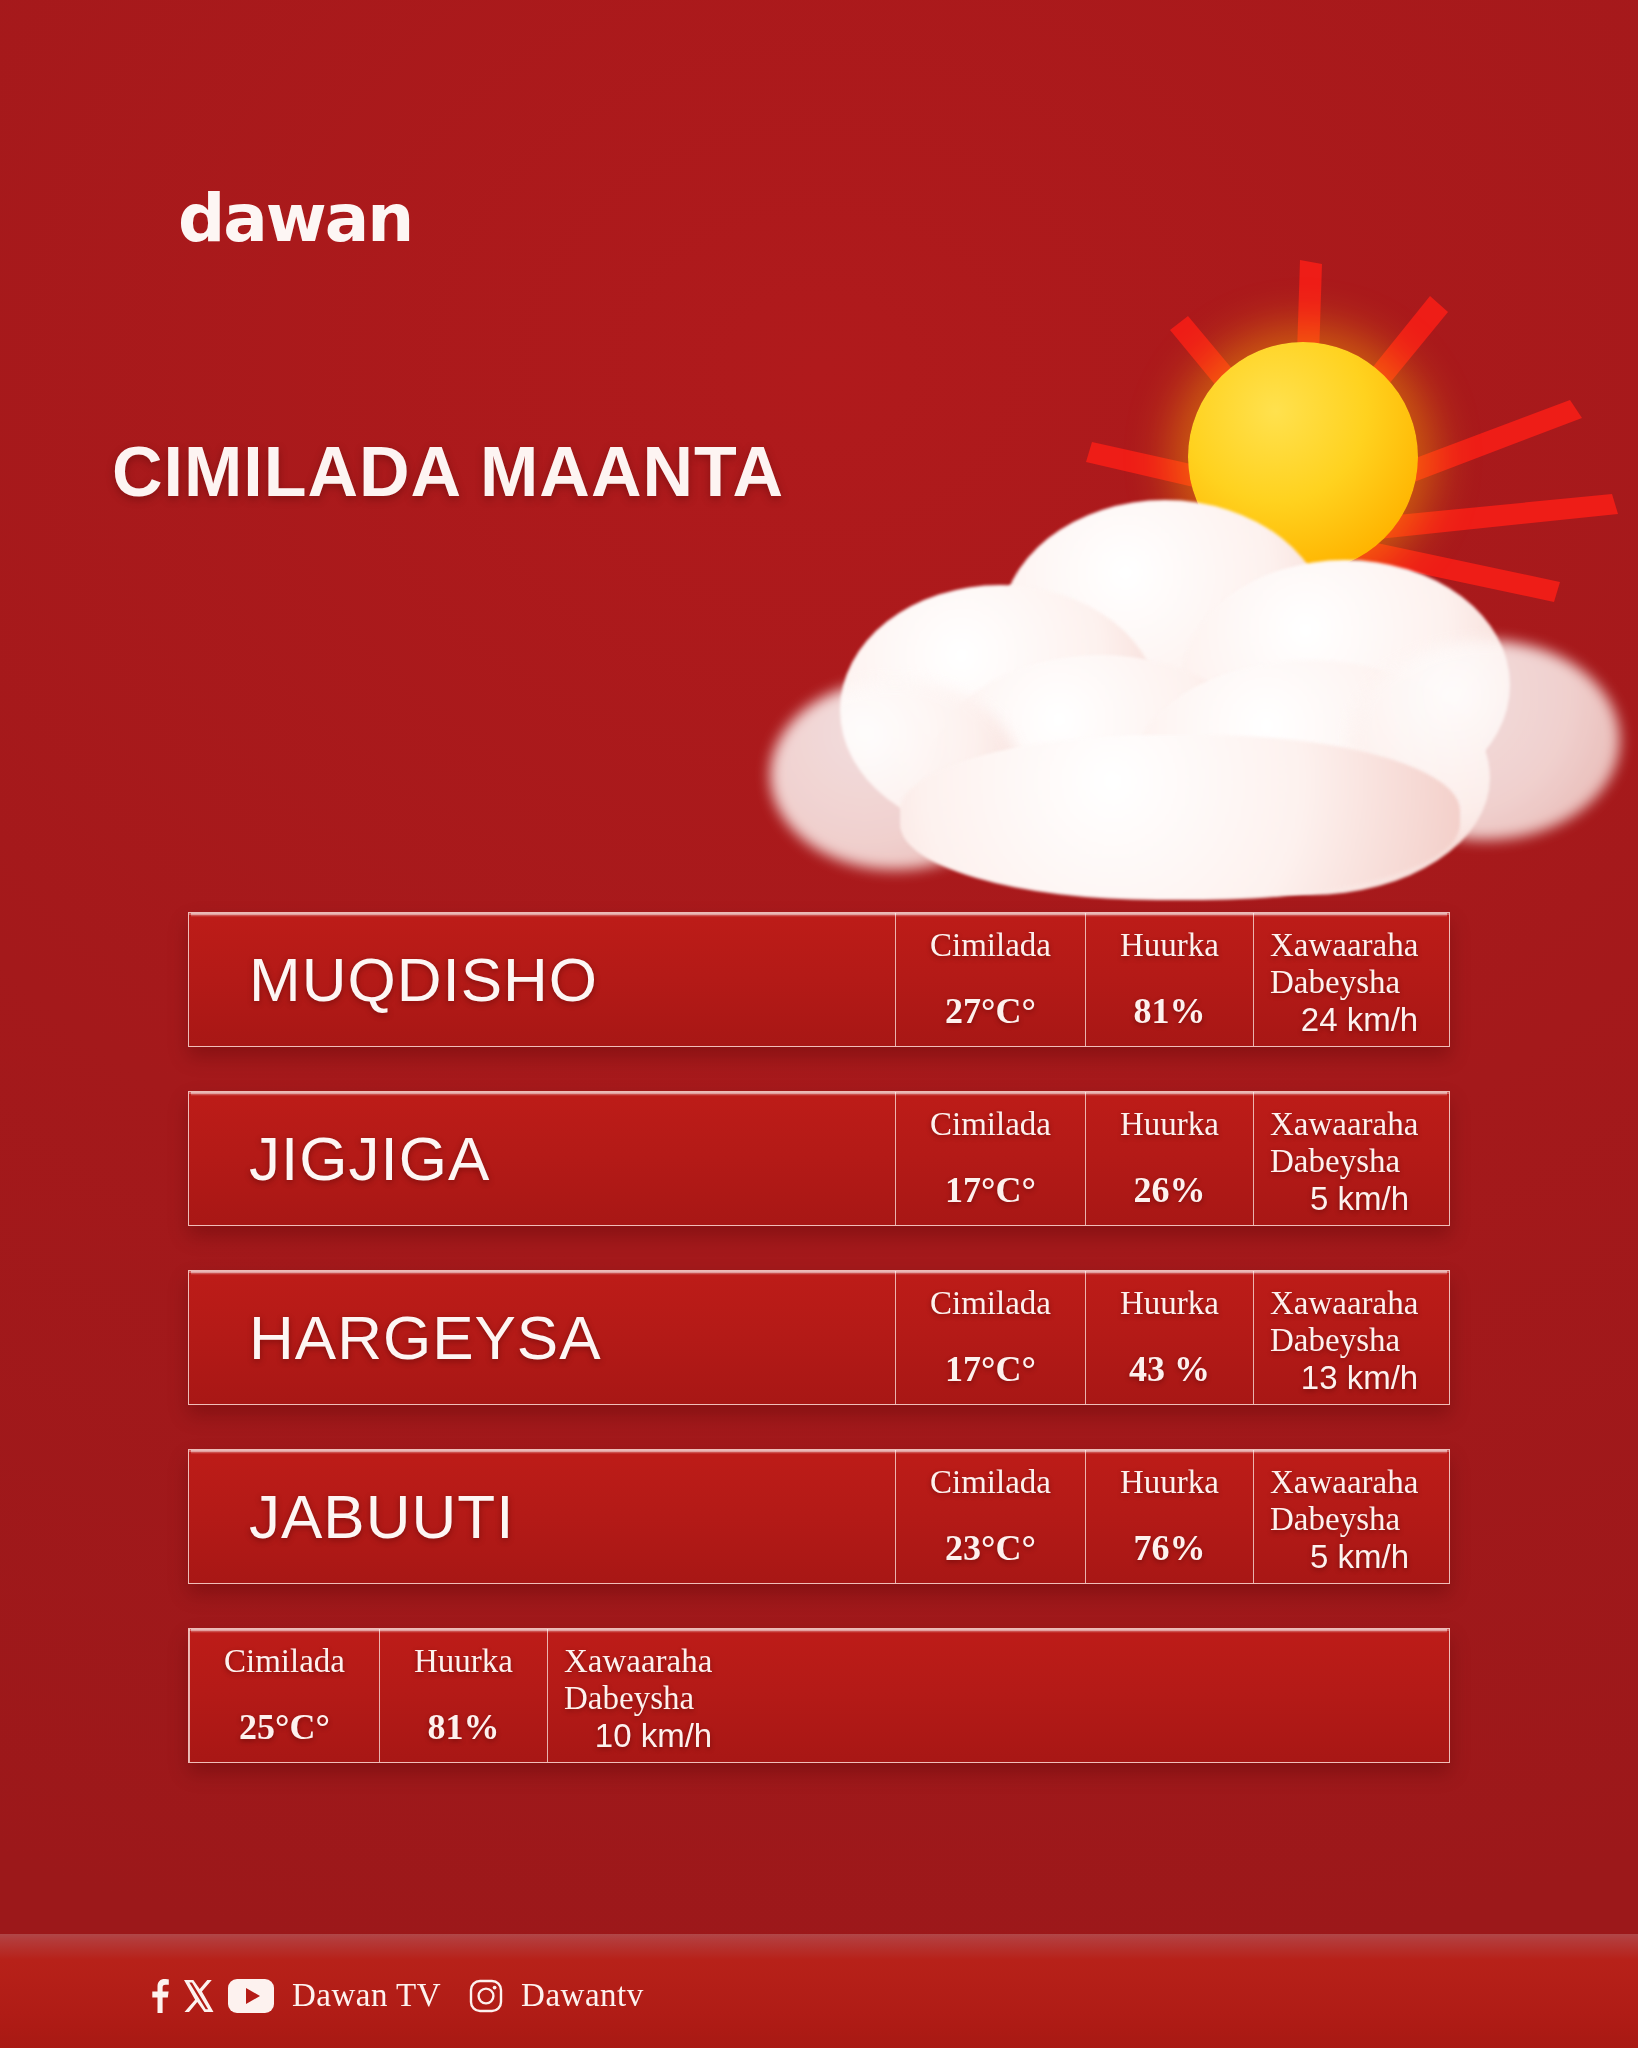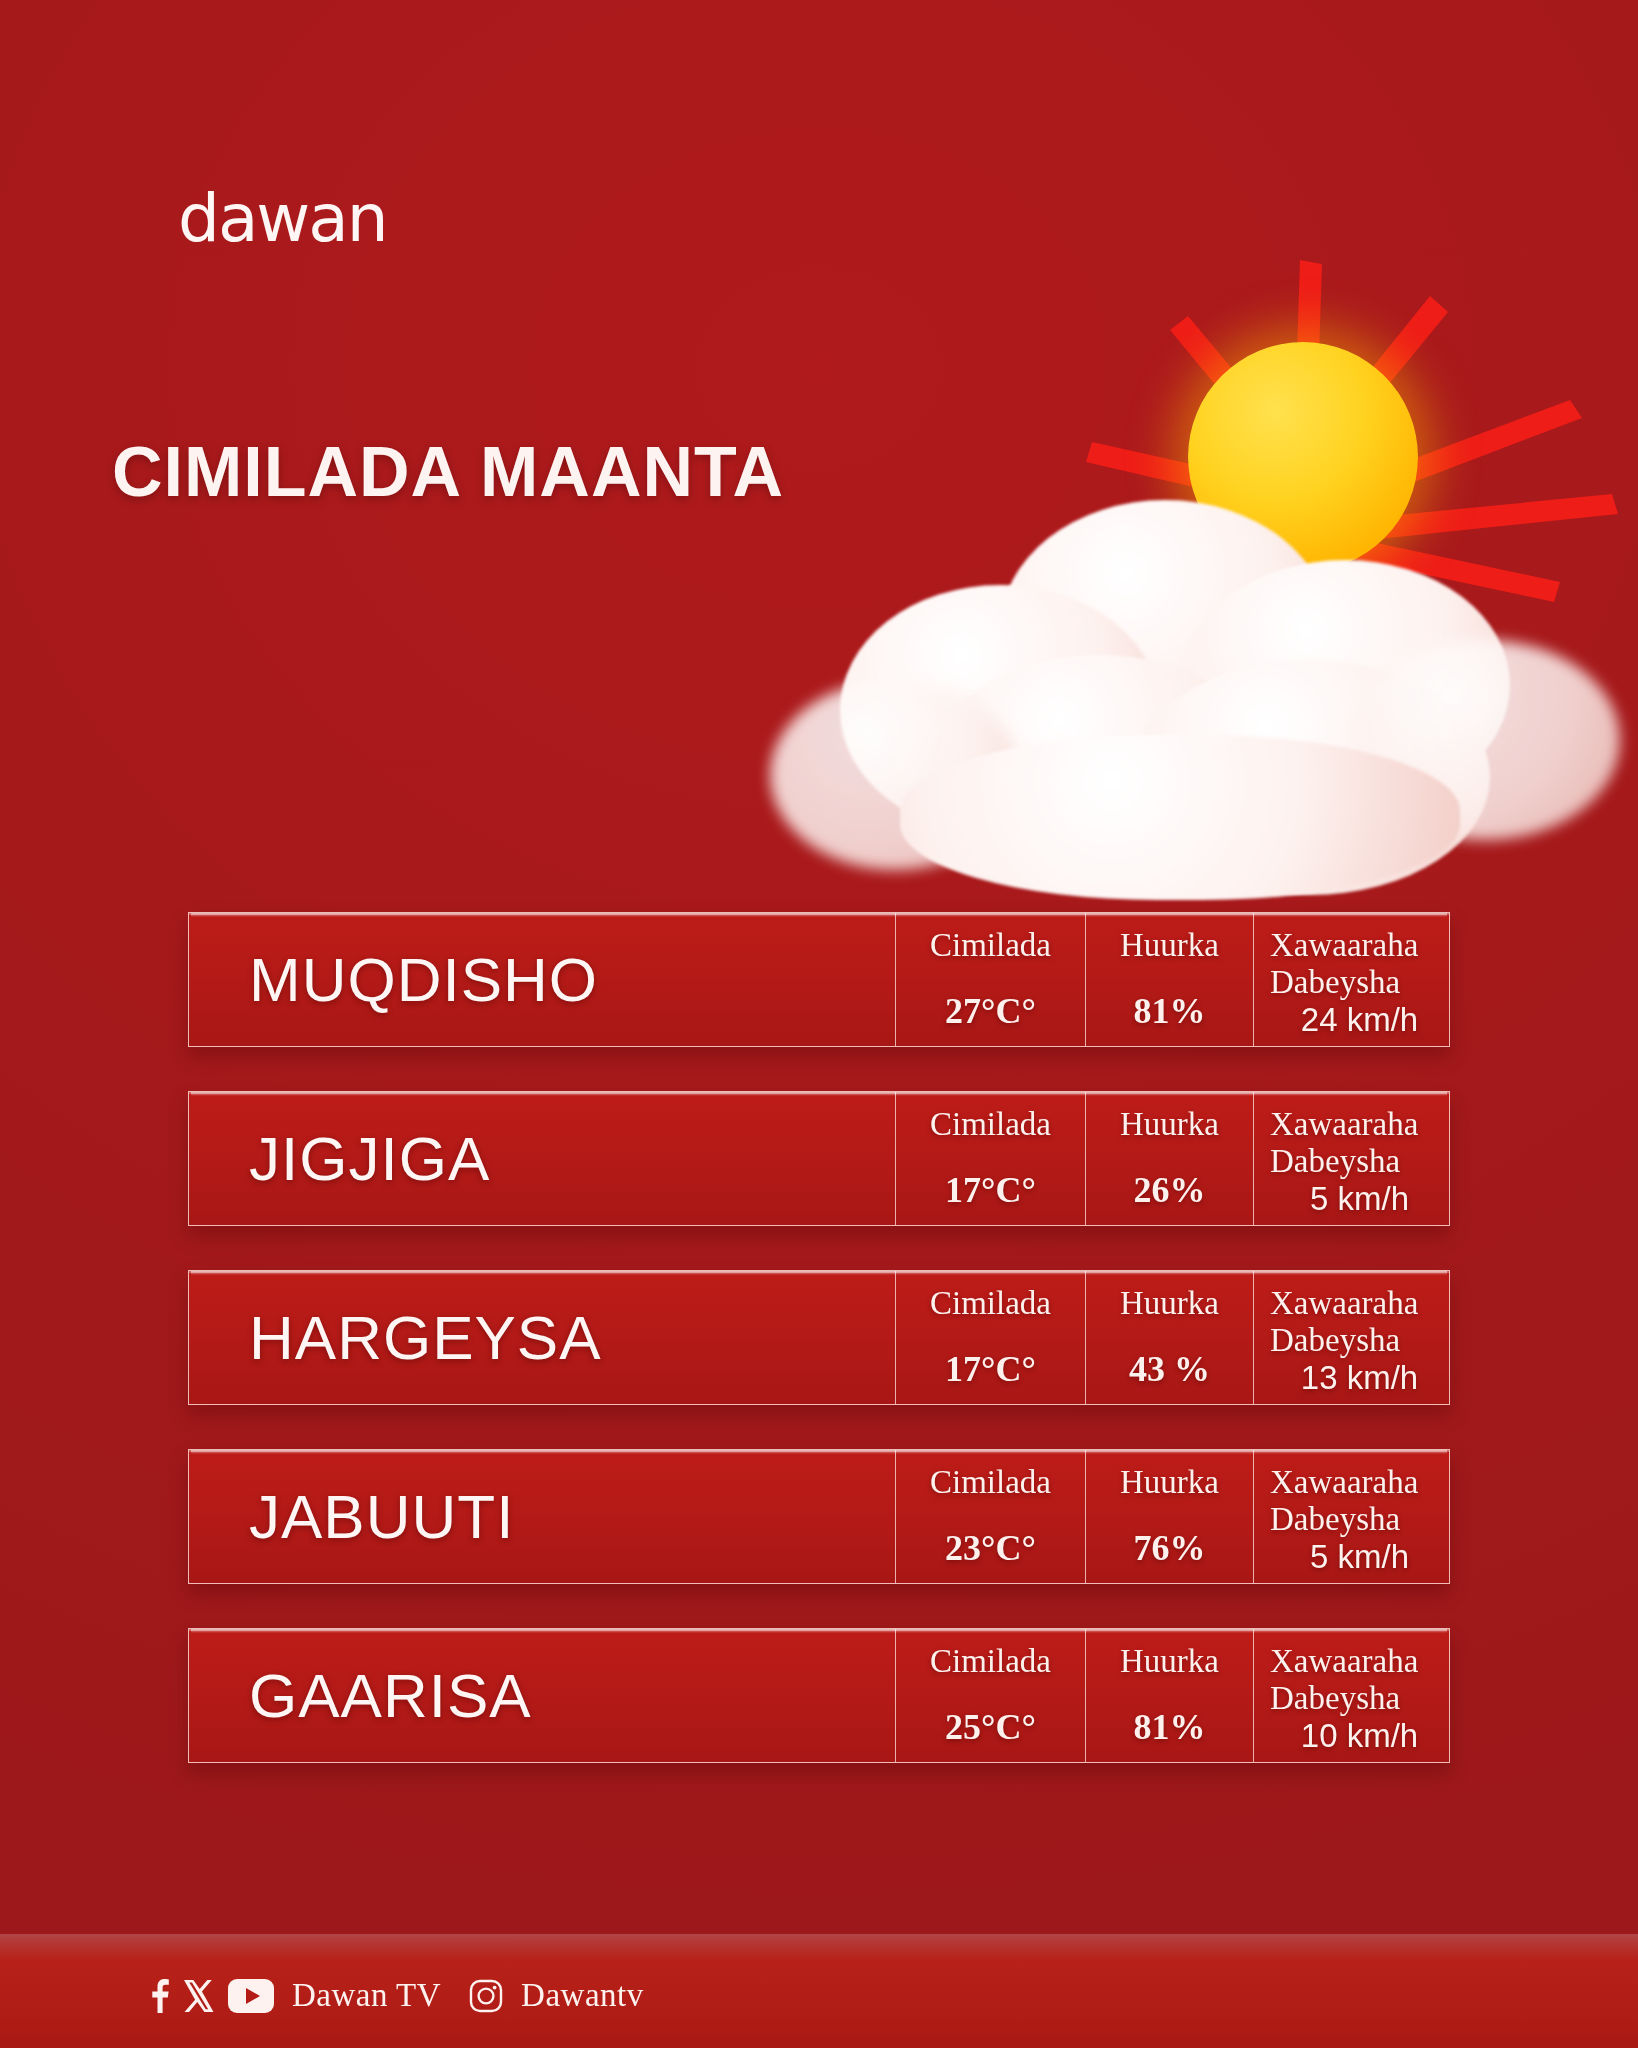--- a/index.html
+++ b/index.html
@@ -15,21 +15,21 @@
   .page {
     position:absolute; inset:0;
     background:
       radial-gradient(120% 80% at 50% 18%, #b01a1c 0%, #a4191b 55%, #9c181a 100%);
     overflow:hidden;
   }
 
   
   .logo {
     position:absolute; left:178px; top:186px;
-    font-size:66px; font-weight:normal; letter-spacing:-2px;
+    font-size:66px; font-weight:bold; letter-spacing:-2px;
     color:#fdf6f4; font-family:"DejaVu Sans", sans-serif;
     line-height:1;
     text-align:center;
   }
 
   
   .title {
     position:absolute; left:112px; top:432px;
     font-size:70px; font-weight:bold; letter-spacing:1px;
     color:#fdf4f2;
@@ -238,21 +238,20 @@
           <div class="c-value">76%</div>
         </div>
         <div class="cell wind">
           <div class="c-label">Xawaaraha Dabeysha</div>
           <div class="c-value">5 km/h</div>
         </div>
       </div>
     </div>
 
     <div class="row">
-      <div class="city">GAARISA</div>
       <div class="metrics">
         <div class="cell temp">
           <div class="c-label">Cimilada</div>
           <div class="c-value">25°C°</div>
         </div>
         <div class="cell hum">
           <div class="c-label">Huurka</div>
           <div class="c-value">81%</div>
         </div>
         <div class="cell wind">

